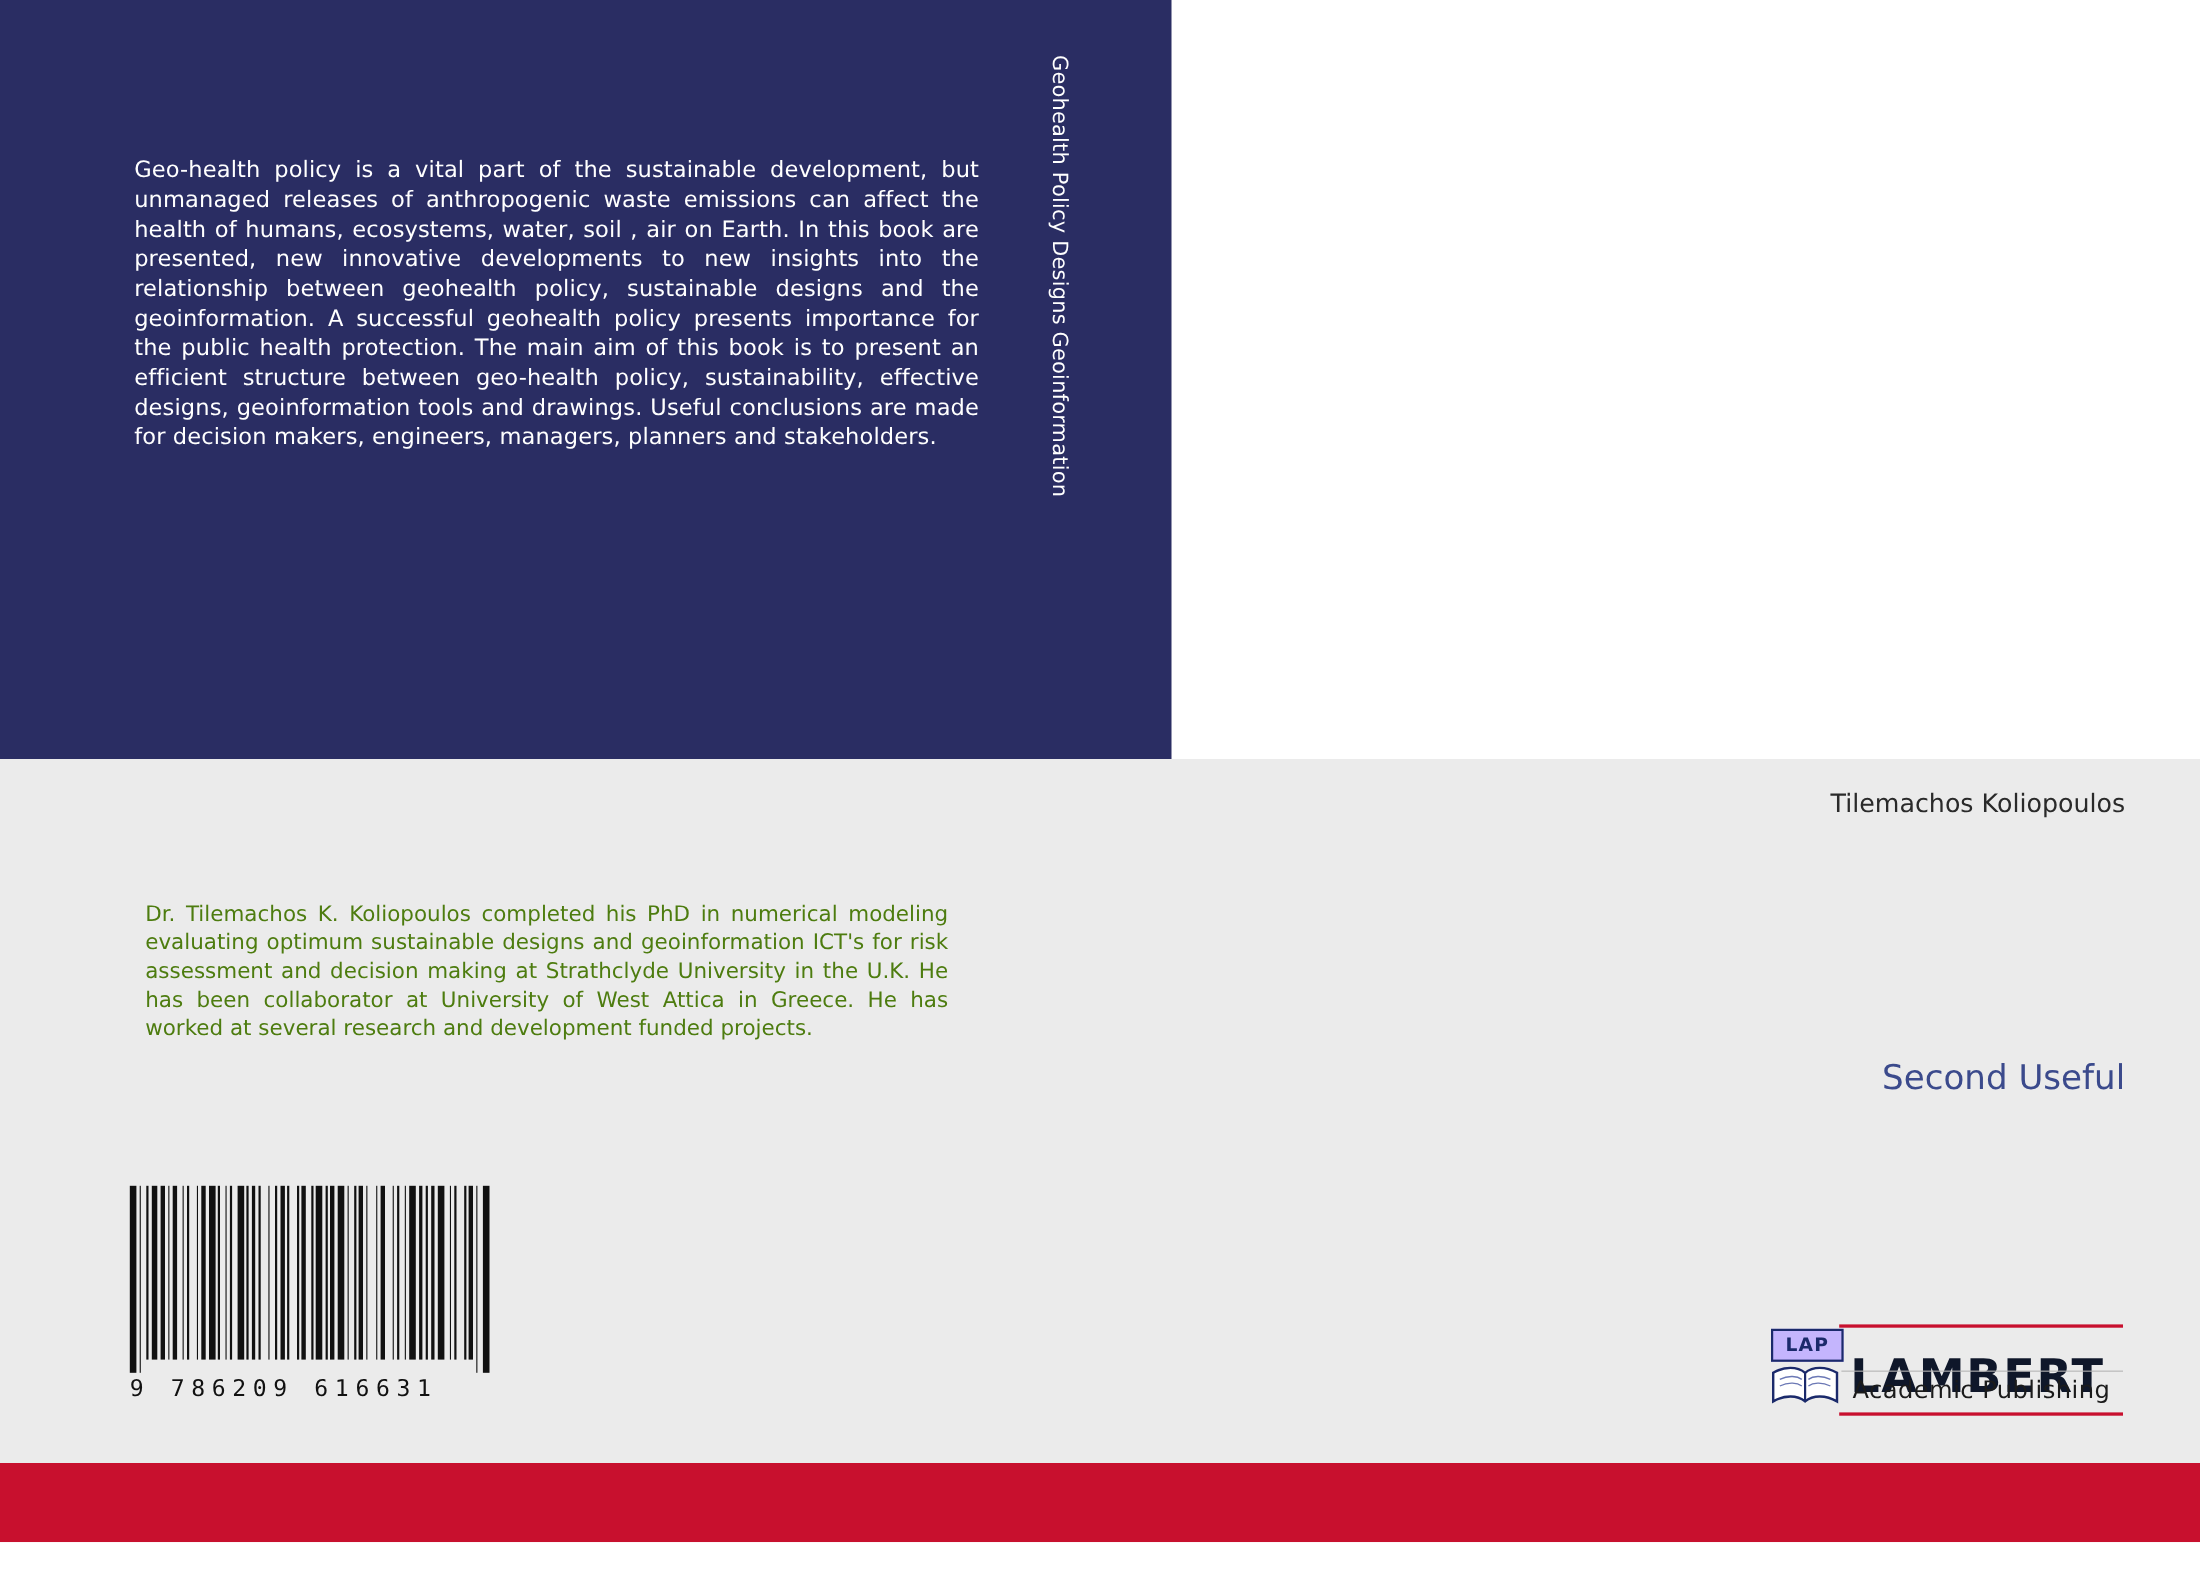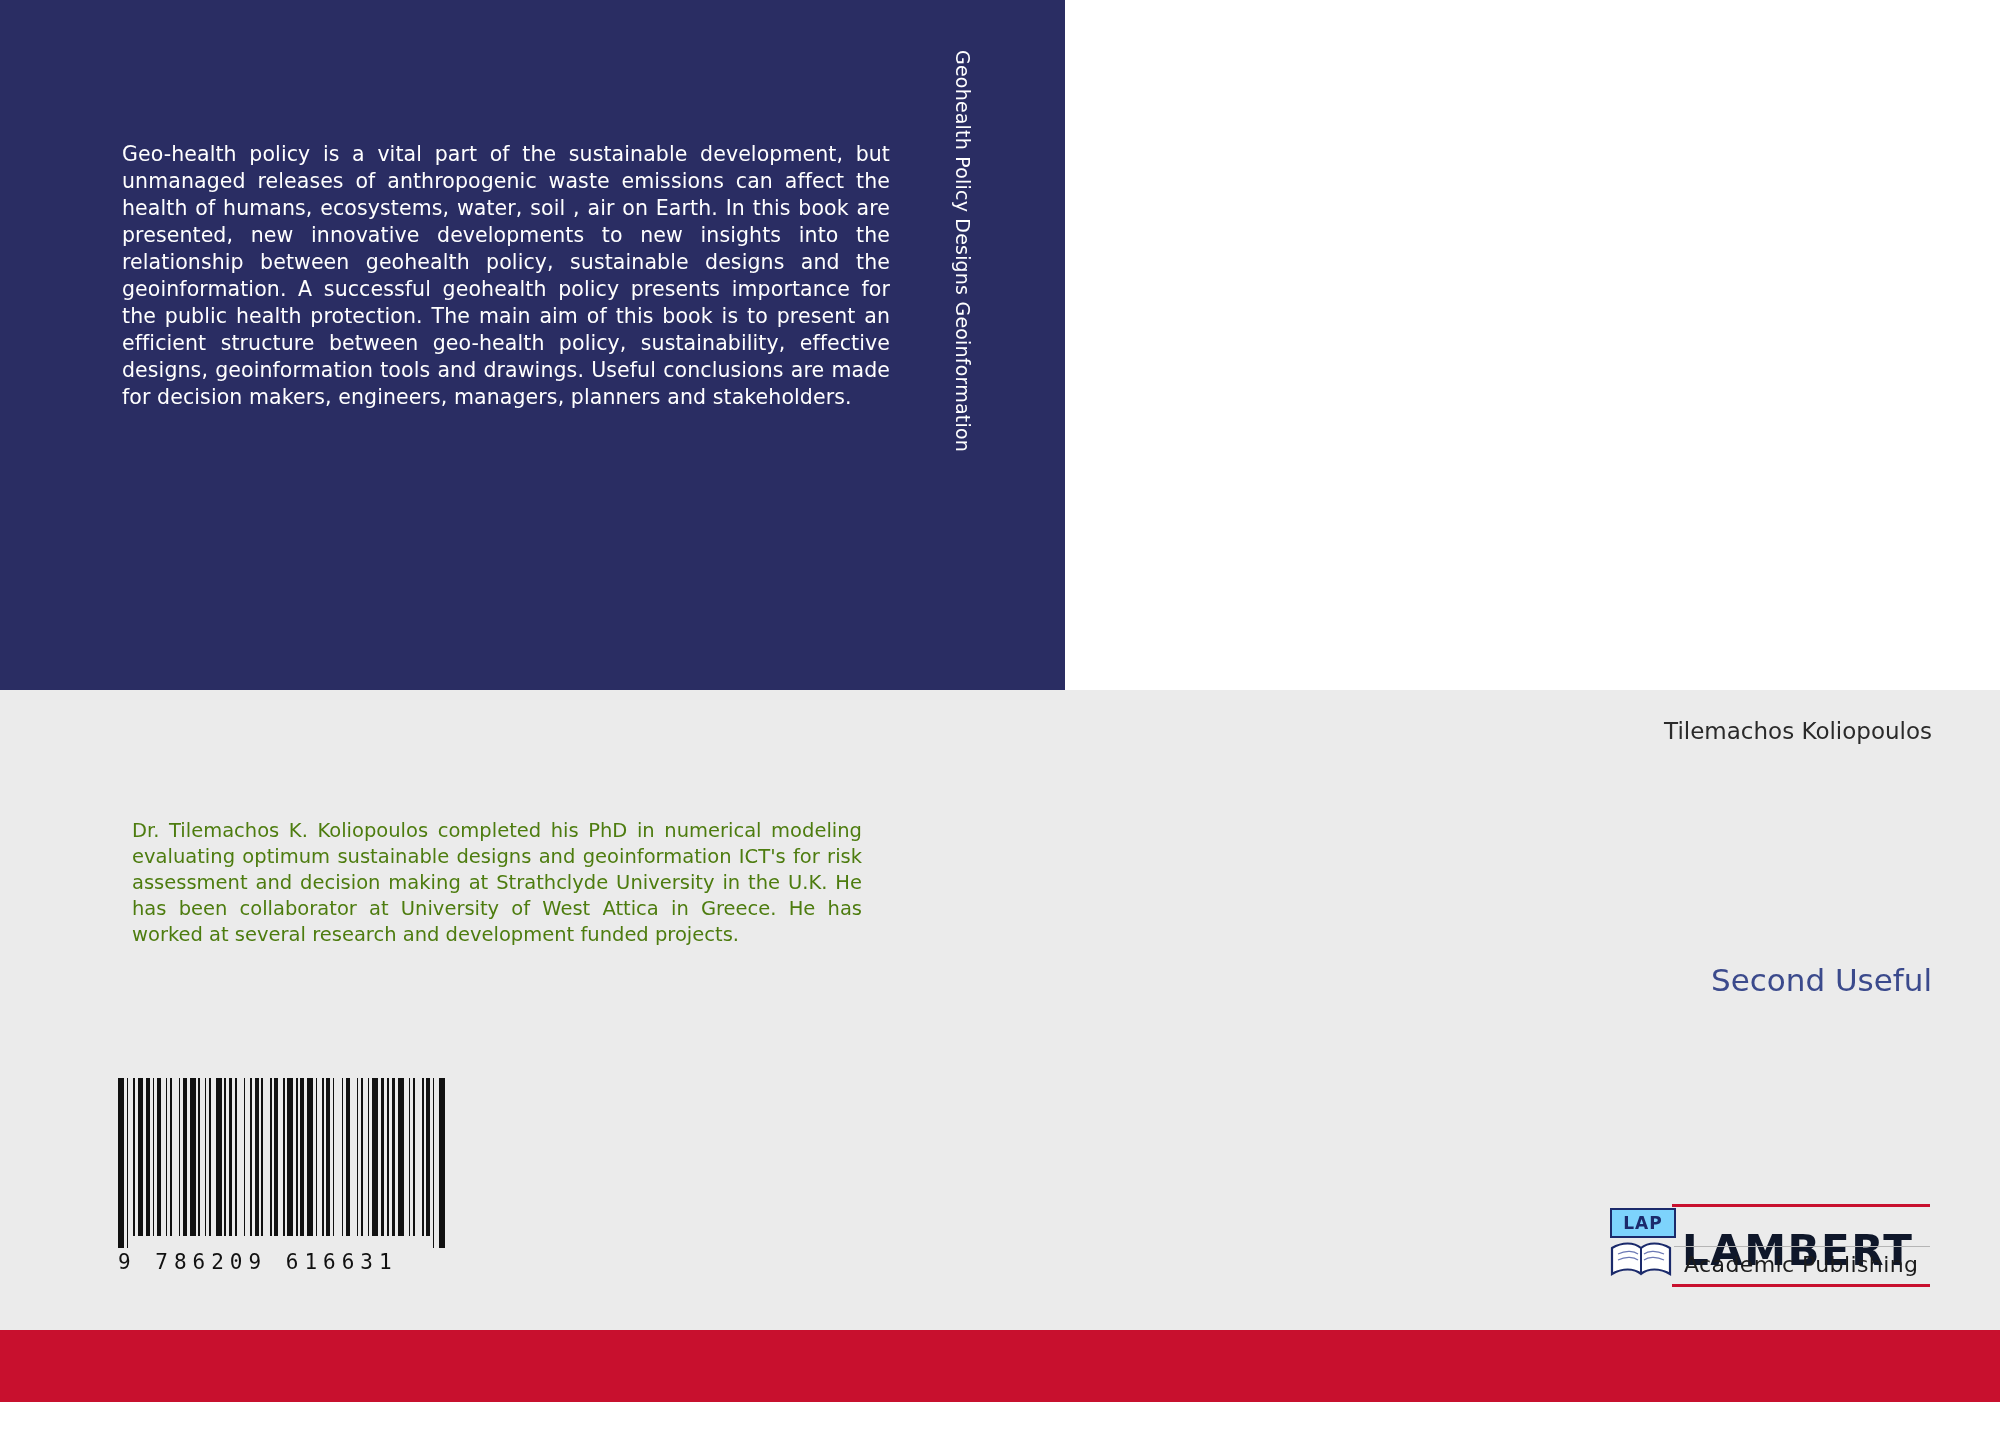--- a/index.html
+++ b/index.html
@@ -185,21 +185,21 @@
     width: 258px;
     height: 3px;
     background: #c8102e;
   }
   .logo-lap {
     position: absolute;
     left: 8px;
     top: 10px;
     width: 62px;
     height: 26px;
-    background: #7dd3fc;
+    background: #c4b5fd;
     border: 2px solid #1b2a6b;
     color: #1b2a6b;
     font-size: 17px;
     font-weight: bold;
     text-align: center;
     line-height: 26px;
     letter-spacing: 1px;
   }
   .logo-book {
     position: absolute;

